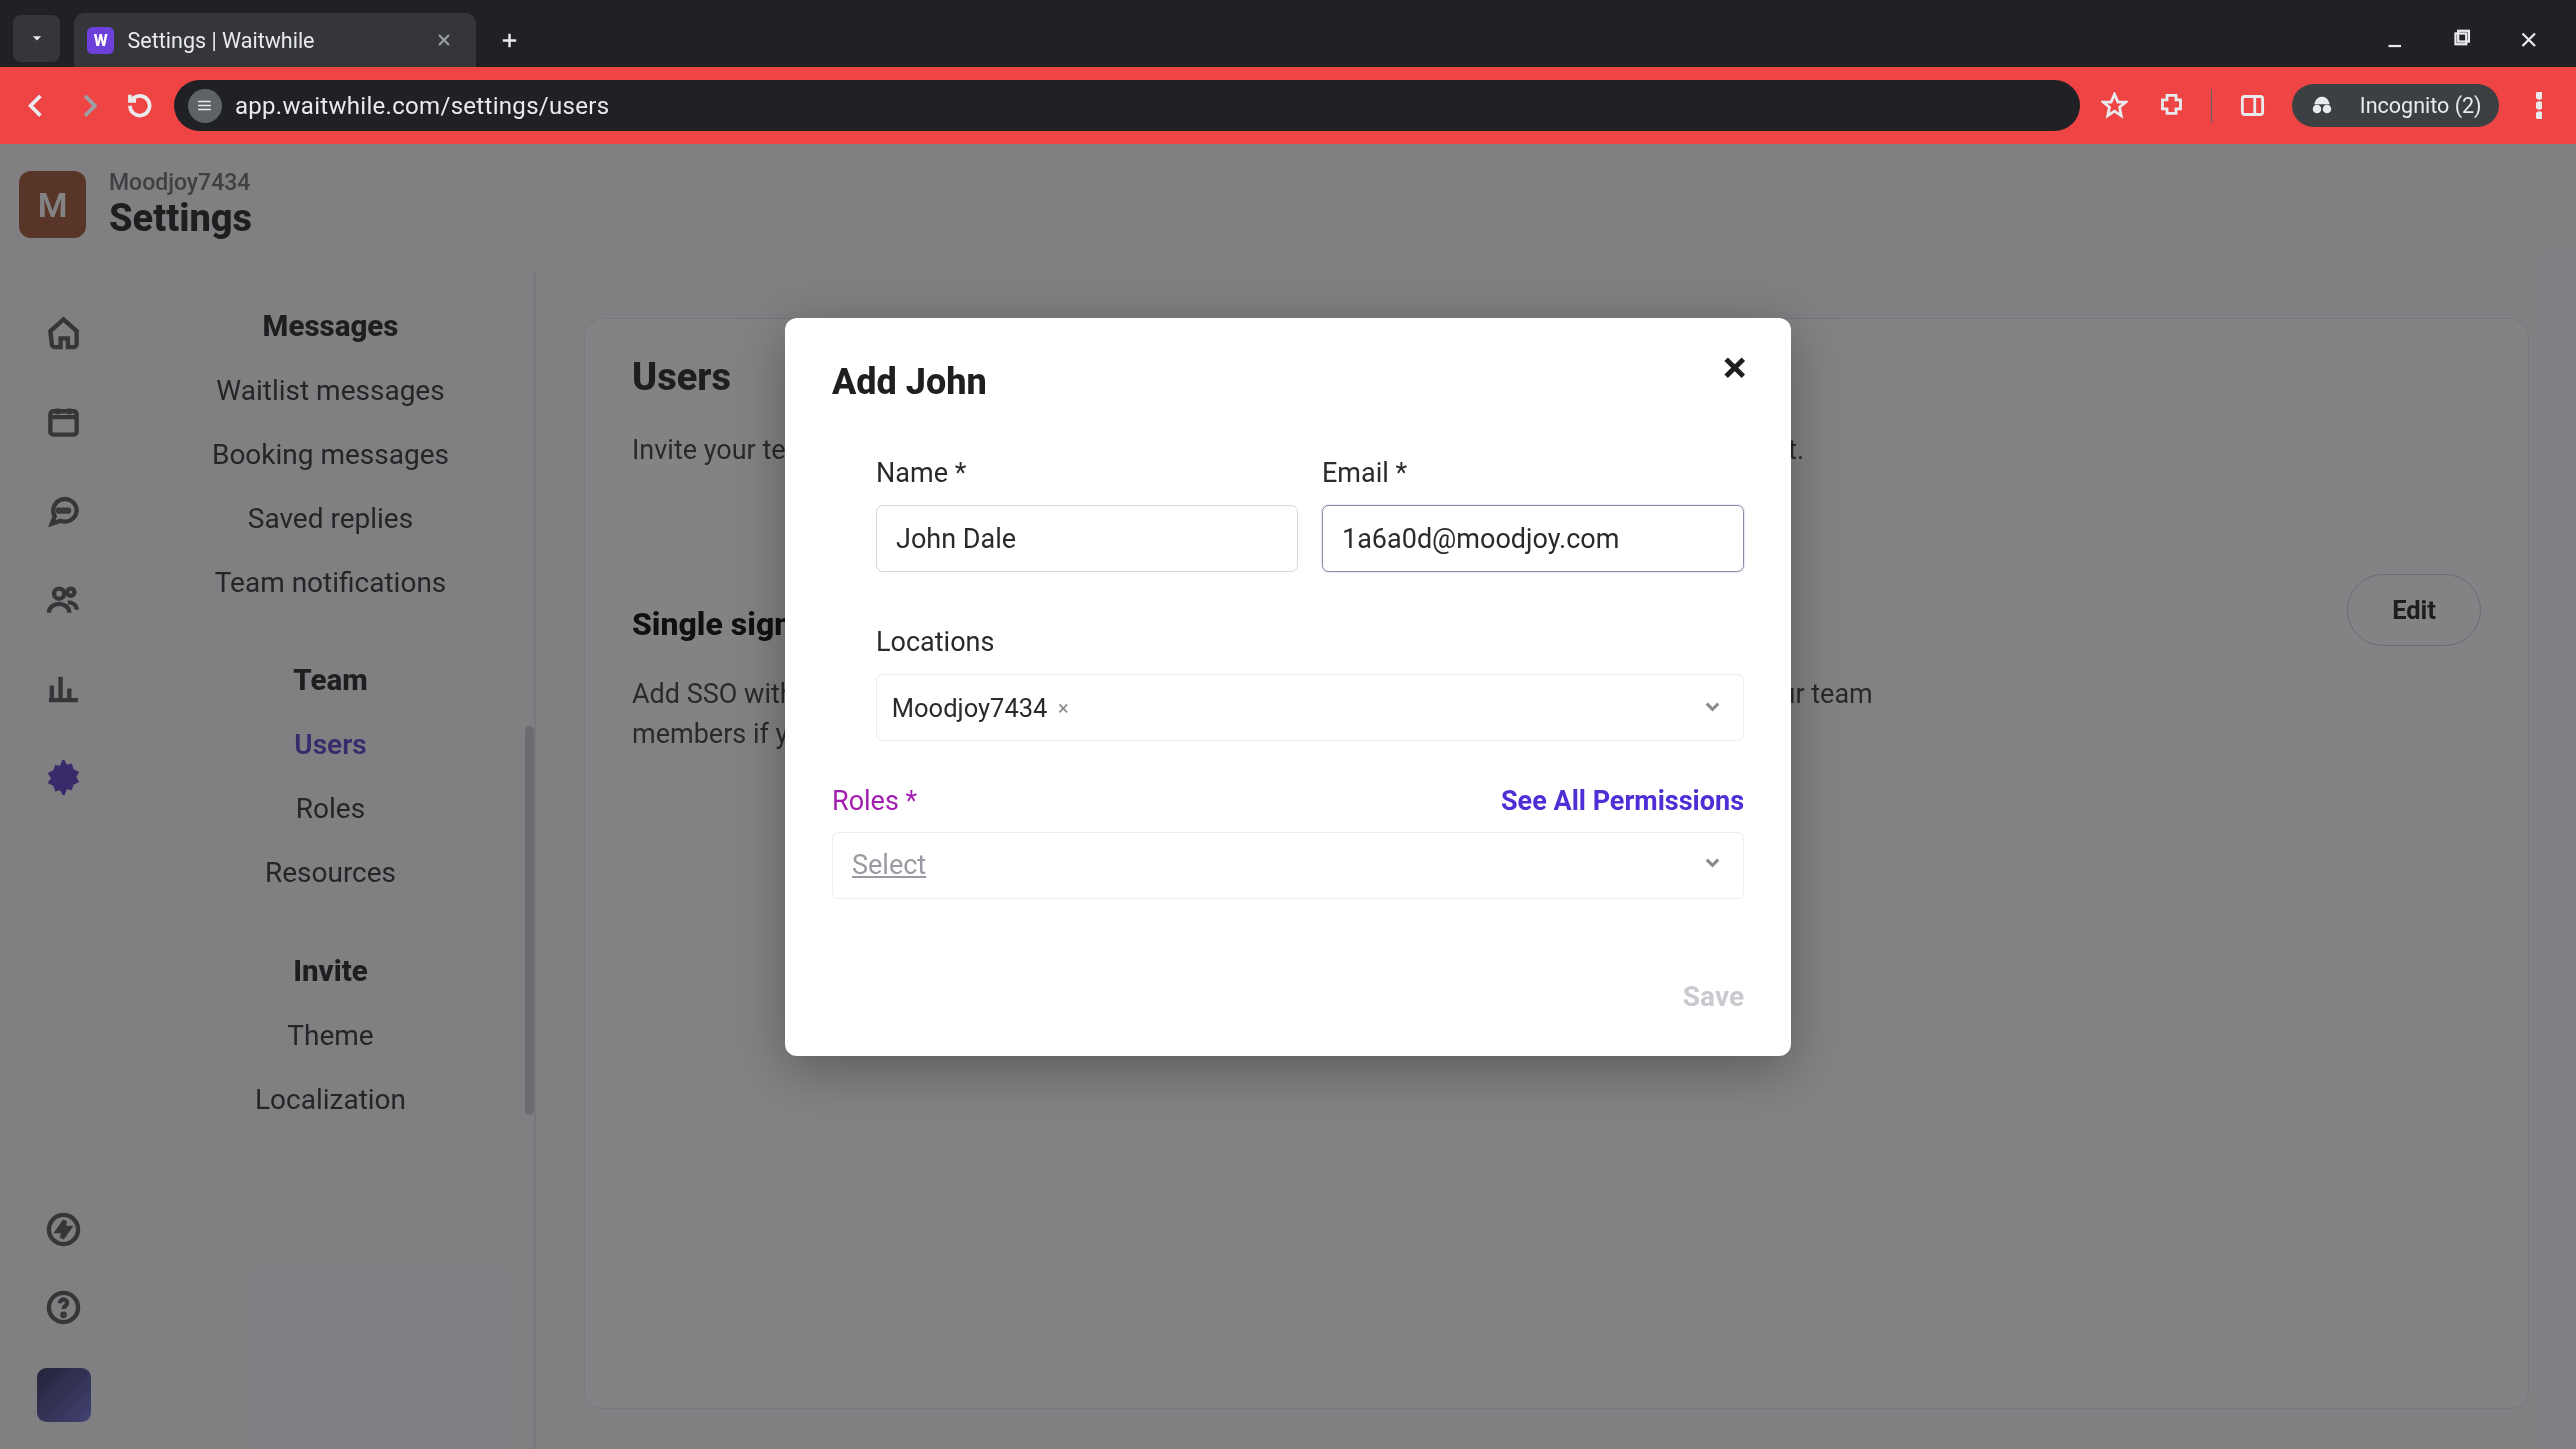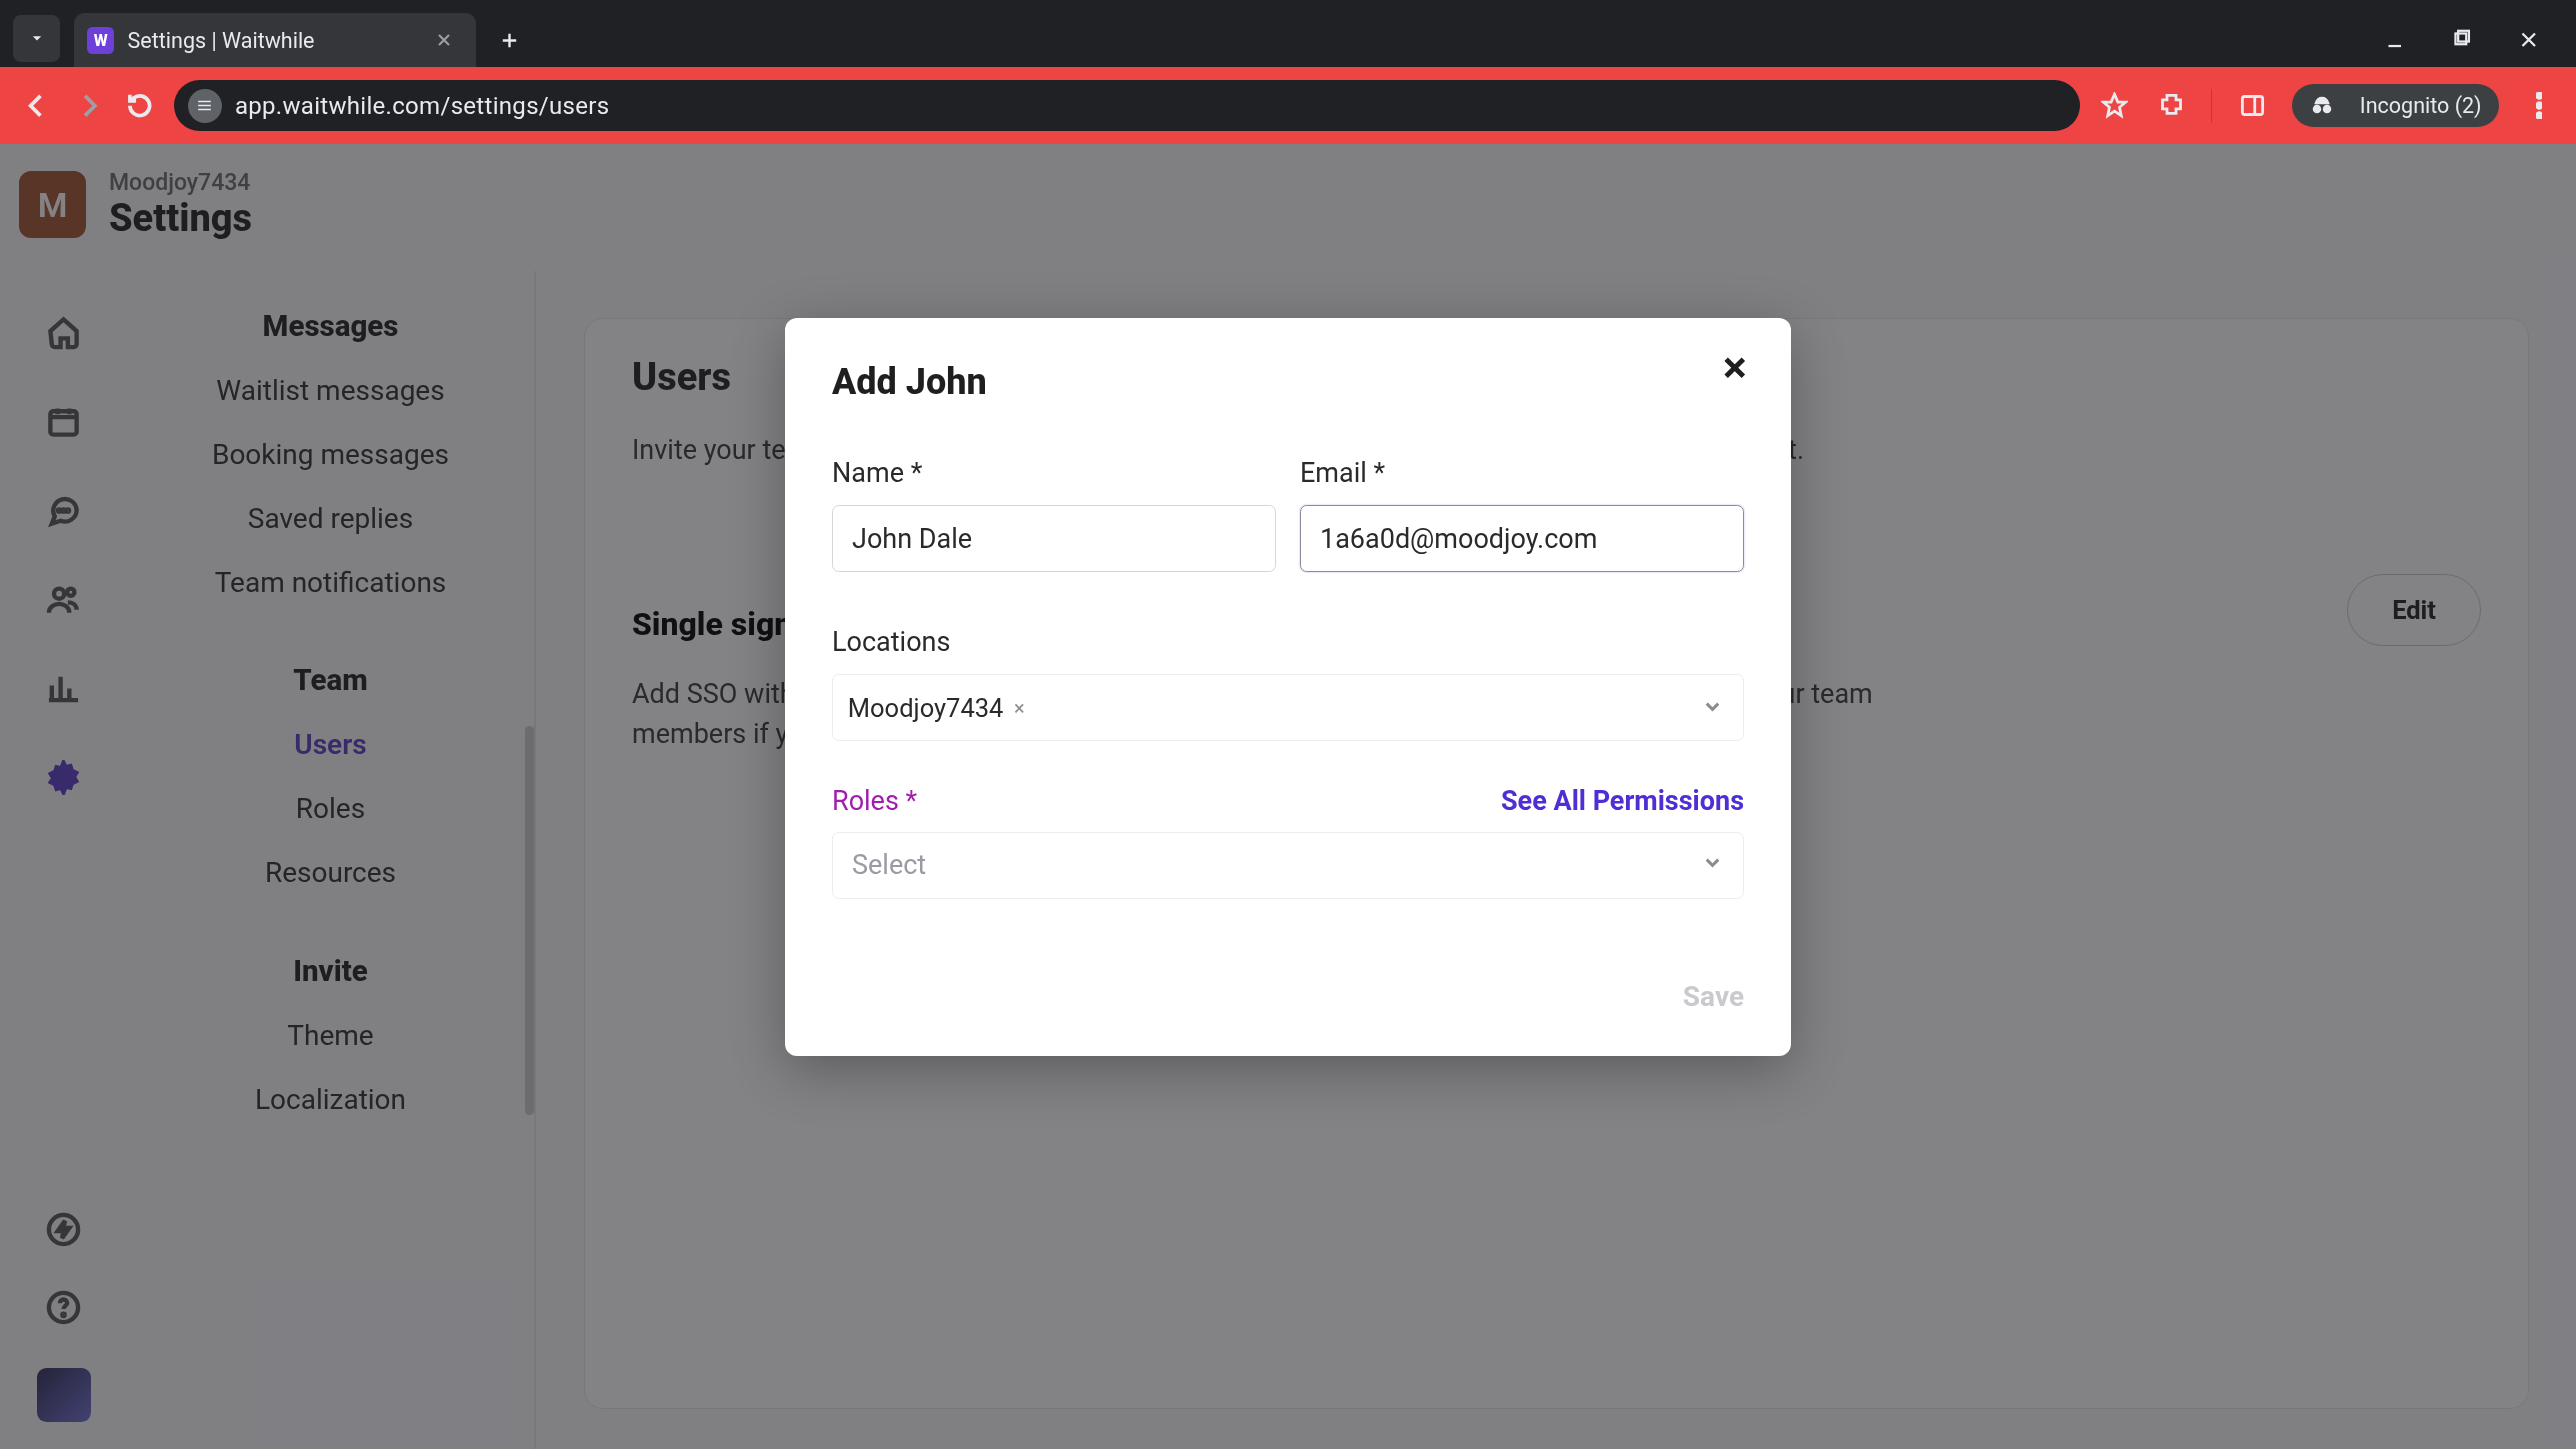--- a/index.html
+++ b/index.html
@@ -74,35 +74,35 @@
   .edit-btn { position:absolute; right:47px; top:255px; height:72px; padding:0 44px; border-radius:40px; border:1.3px solid #c9c9cf; background:#fff; color:#1f1f1f; font-size:25.5px; font-weight:700; }
   .section2 { margin-top: 134px; }
   .section2 h3 { font-size:32px; font-weight:800; }
 
   
   .overlay { position:absolute; inset:0; background:rgba(30,30,35,0.55); display:flex; align-items:flex-start; justify-content:center; }
   .modal { margin-top: 174px; width: 1006px; background:#fff; border-radius: 12px; box-shadow: 0 13.4px 54px rgba(0,0,0,0.3); padding: 43px 47px 43px 47px; position:relative; }
   .modal h3 { font-size: 36px; font-weight:800; color:#1f1f1f; }
   .modal .close { position:absolute; right:36px; top:29.5px; width:40px; height:40px; display:flex; align-items:center; justify-content:center; cursor:pointer; }
   .modal .close svg { width:29.5px; height:29.5px; stroke:#1f1f1f; stroke-width:4; fill:none; }
-  .form-row { display:flex; gap: 24px; margin-top: 54px; }
+  .form-row { display:flex; gap: 24px; margin-top: 54px; margin-left: 44px; }
   .form-row.single { display:block; }
   .field { flex:1; }
   .field label { display:block; font-size:27px; color:#2a2a2a; margin-bottom: 16px; }
   .text-input { width:100%; height: 67px; border:1.3px solid #d5d5db; border-radius: 6.7px; padding: 0 19px; font-size:27px; color:#2a2a2a; }
   .text-input.focused { border-color:#8a8aa0; box-shadow: 0 0 0 1.3px rgba(90,60,196,0.1); }
   .chips { width:100%; min-height: 67px; border:1.3px solid #ececef; border-radius: 6.7px; padding: 10.7px 14.8px; display:flex; align-items:center; gap: 10.7px; position:relative; }
   .chip { display:flex; align-items:center; gap: 10.7px; font-size:25.5px; color:#2a2a2a; }
   .chip .x { font-size:20px; color:#8a8a8f; cursor:pointer; }
   .chevron { position:absolute; right:19px; }
   .chevron svg { width:23px; height:23px; stroke:#8a8a8f; stroke-width:3; fill:none; }
   .roles-head { display:flex; align-items:baseline; margin-top: 44px; }
   .roles-head label { font-size:27px; color:#a21caf; }
   .roles-head .perm-link { margin-left:auto; color:#4f2ed6; font-size:27px; font-weight:700; cursor:pointer; }
-  .select-box { width:100%; height:67px; border:1.3px solid #ececef; border-radius:6.7px; padding:0 19px; font-size:27px; color:#9a9aa2; display:flex; align-items:center; position:relative; margin-top: 14.8px; }
+  .select-box { width:100%; height:67px; border:1.3px solid #ececef; border-radius:6.7px; padding:0 19px; font-size:27px; color:#9a9aa2; display:flex; align-items:center; position:relative; margin-top: 14.8px; text-decoration: underline; }
   .save-btn { display:block; margin-left:auto; margin-top: 81px; background:transparent; border:none; color:#c9c9cf; font-size:28px; font-weight:700; cursor:not-allowed; }
 </style>
 </head>
 <body>
 
 <div class="browser">
   <div class="tabbar">
     <div class="tab-dropdown">
       <svg viewBox="0 0 24 24">
           <path d="M7 10l5 5 5-5z"></path>

